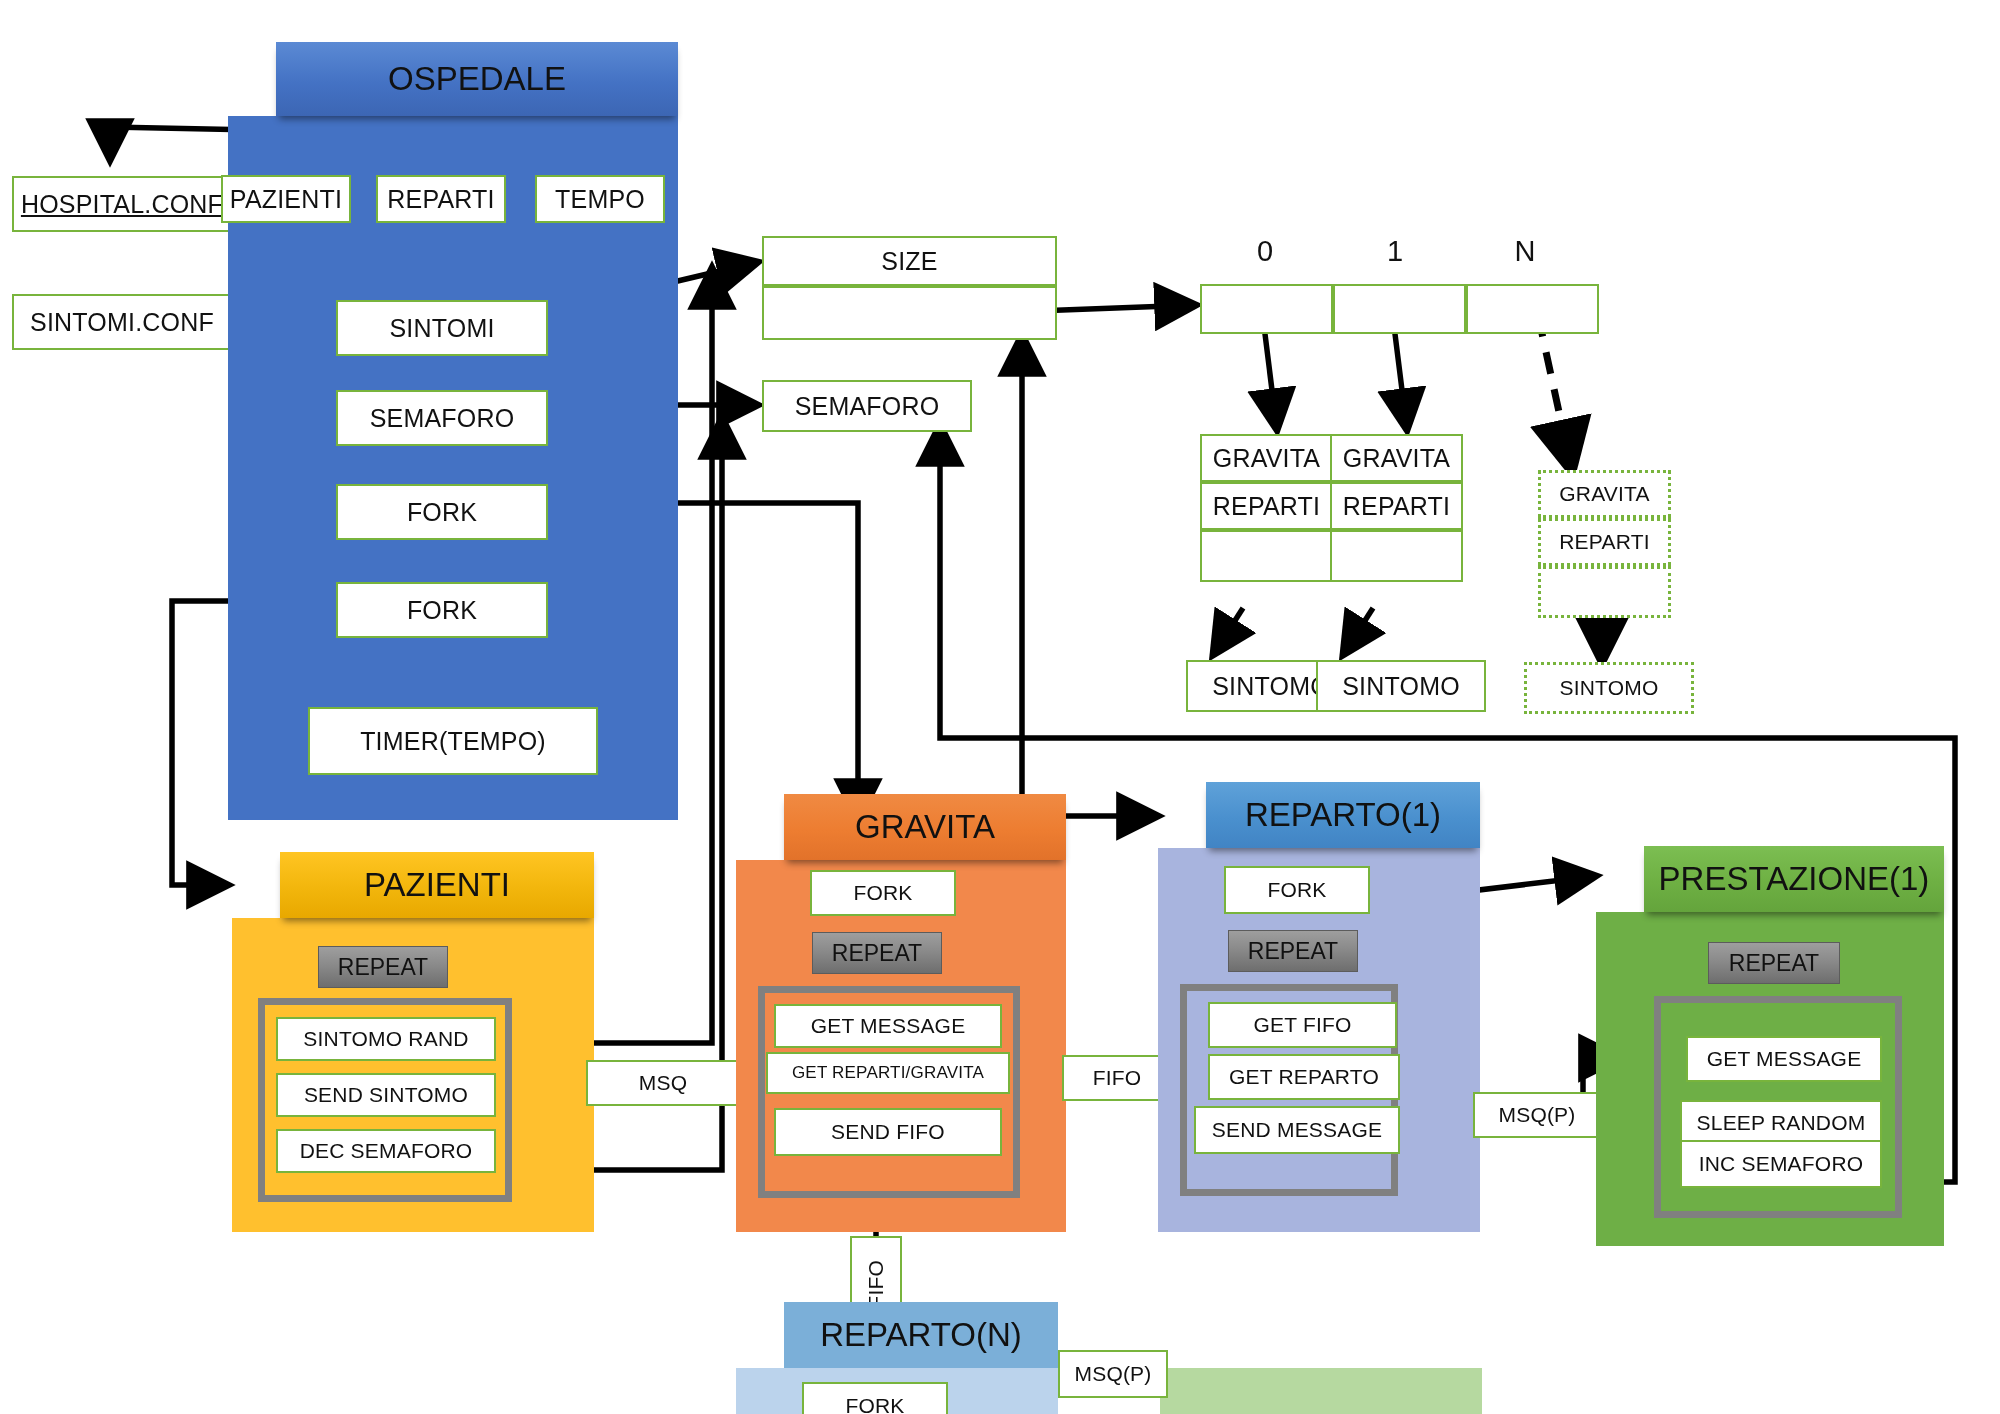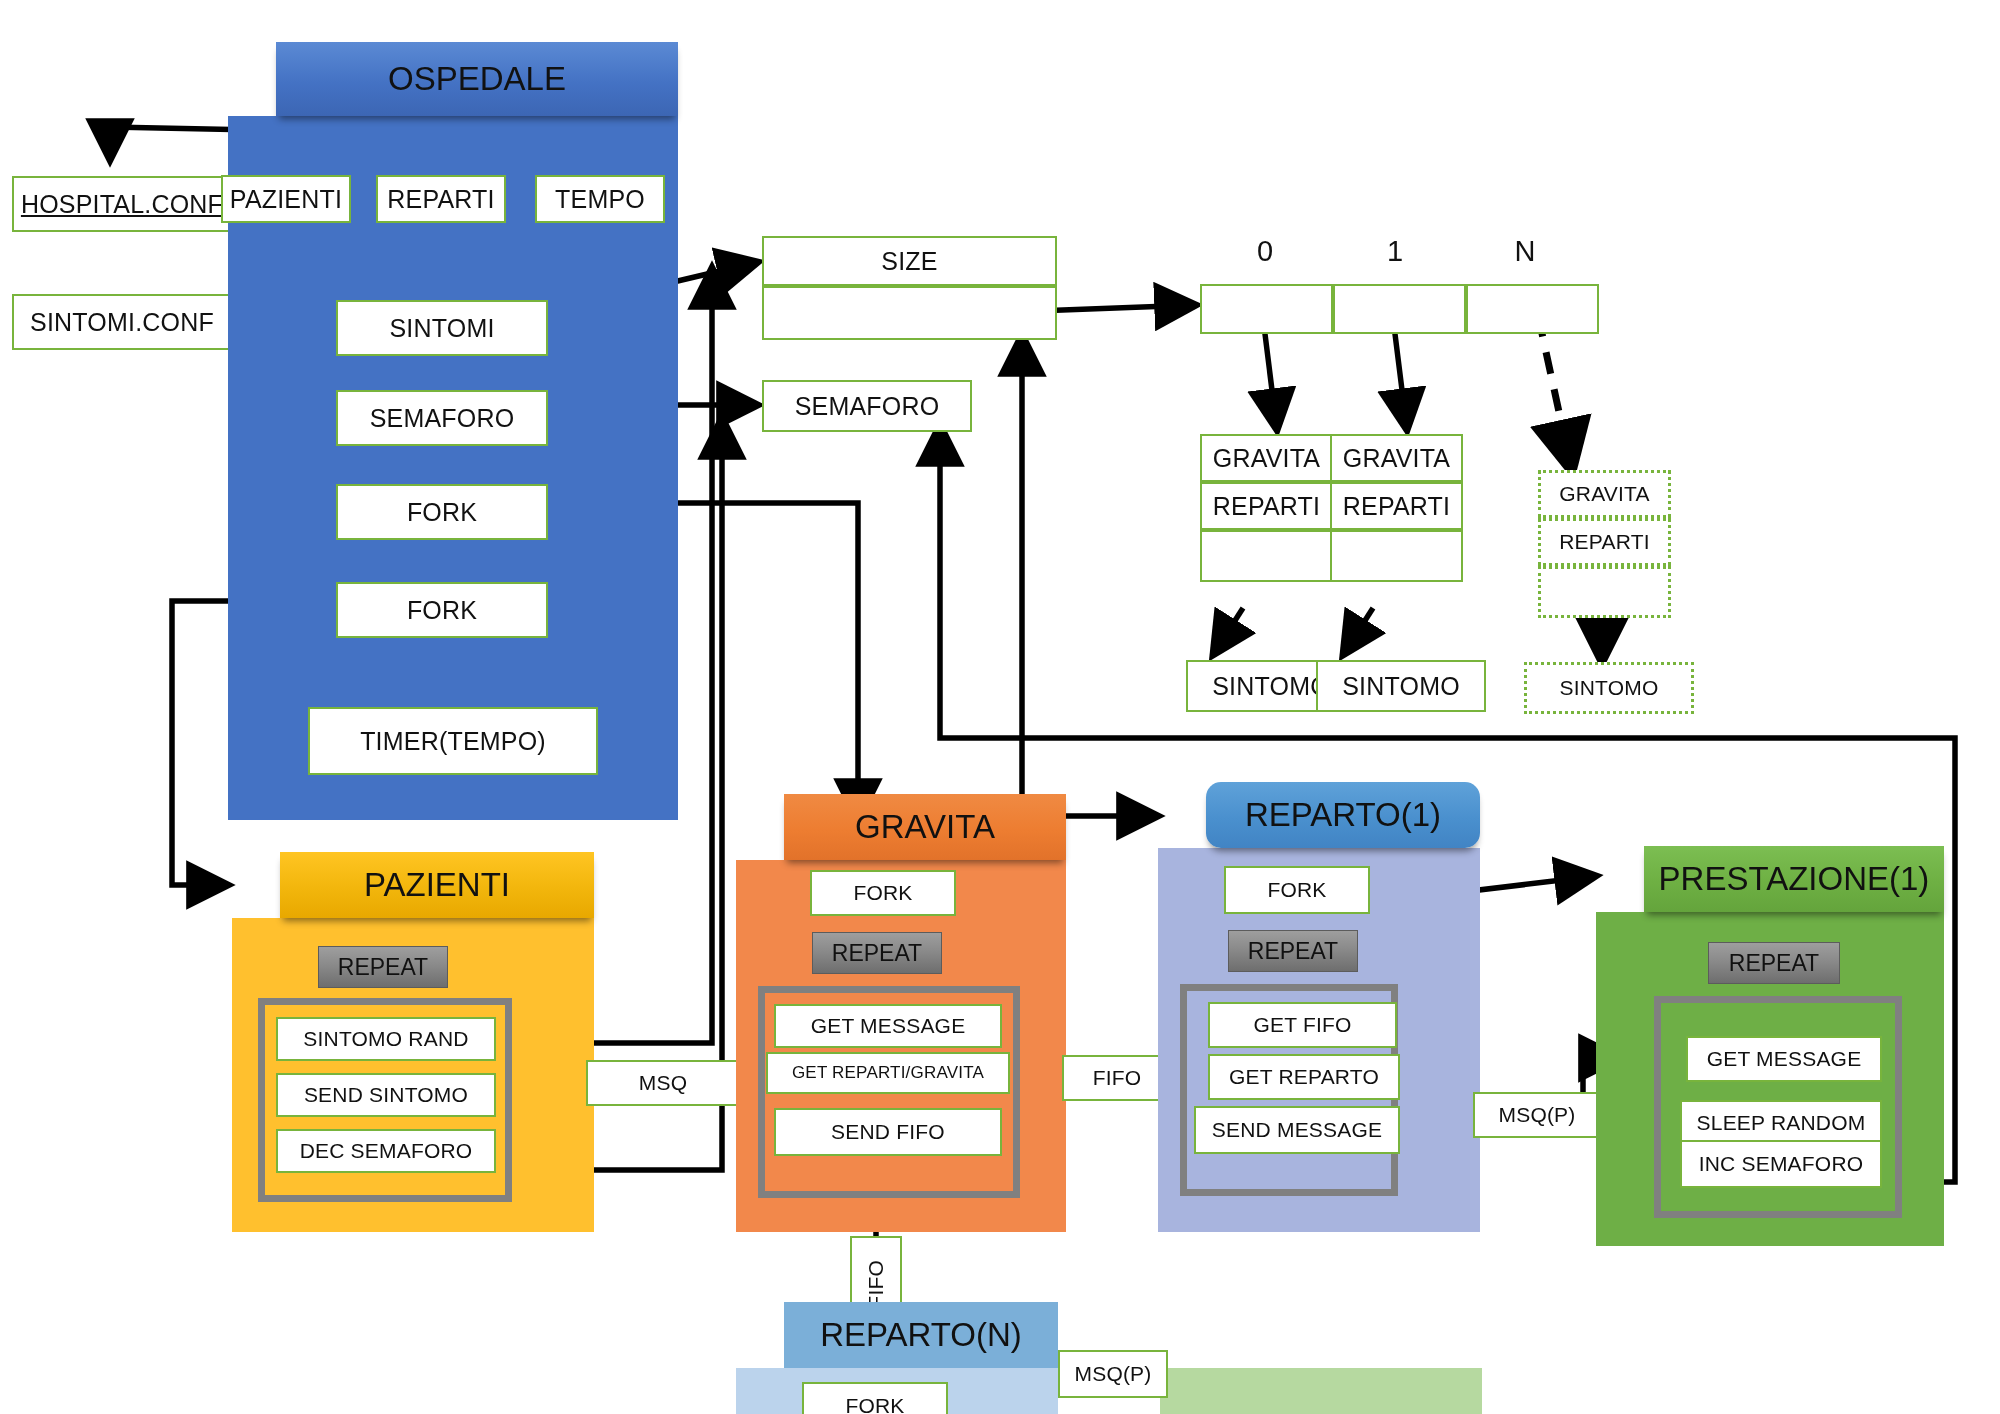--- a/index.html
+++ b/index.html
@@ -199,21 +199,21 @@
   </div>
 
   <div class="gbox small" style="left:850px;top:1236px;width:52px;height:96px;">
     <span class="vert">FIFO</span>
   </div>
 
   <div class="gbox small" style="left:1062px;top:1055px;width:110px;height:46px;">FIFO</div>
 
   <div class="panel panel-reparto1" style="left:1158px;top:782px;width:322px;height:450px;">
     <div class="pbody" style="top:66px;height:384px;"></div>
-    <div class="phead" style="height:66px;border-radius:15px;">REPARTO(1)</div>
+    <div class="phead" style="height:66px;">REPARTO(1)</div>
     <div class="gbox small" style="left:66px;top:84px;width:146px;height:48px;">FORK</div>
     <div class="repeat" style="left:70px;top:148px;width:130px;height:42px;">REPEAT</div>
     <div class="loop" style="left:22px;top:202px;width:218px;height:212px;"></div>
     <div class="gbox small" style="left:50px;top:220px;width:189px;height:46px;">GET FIFO</div>
     <div class="gbox small" style="left:50px;top:272px;width:192px;height:46px;">GET REPARTO</div>
     <div class="gbox small" style="left:36px;top:324px;width:206px;height:48px;">SEND MESSAGE</div>
   </div>
 
   <div class="gbox small" style="left:1473px;top:1092px;width:128px;height:46px;">MSQ(P)</div>
 

